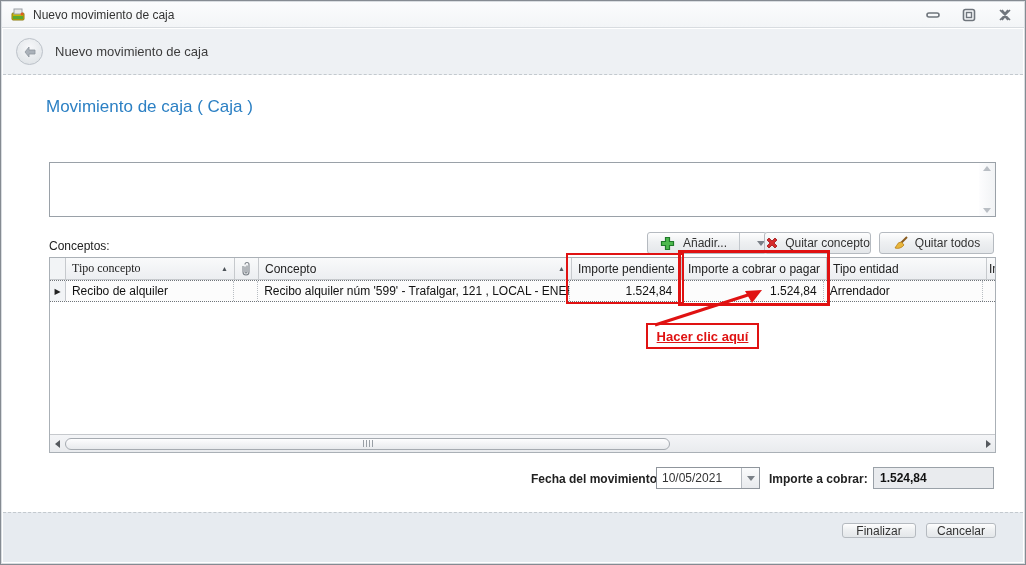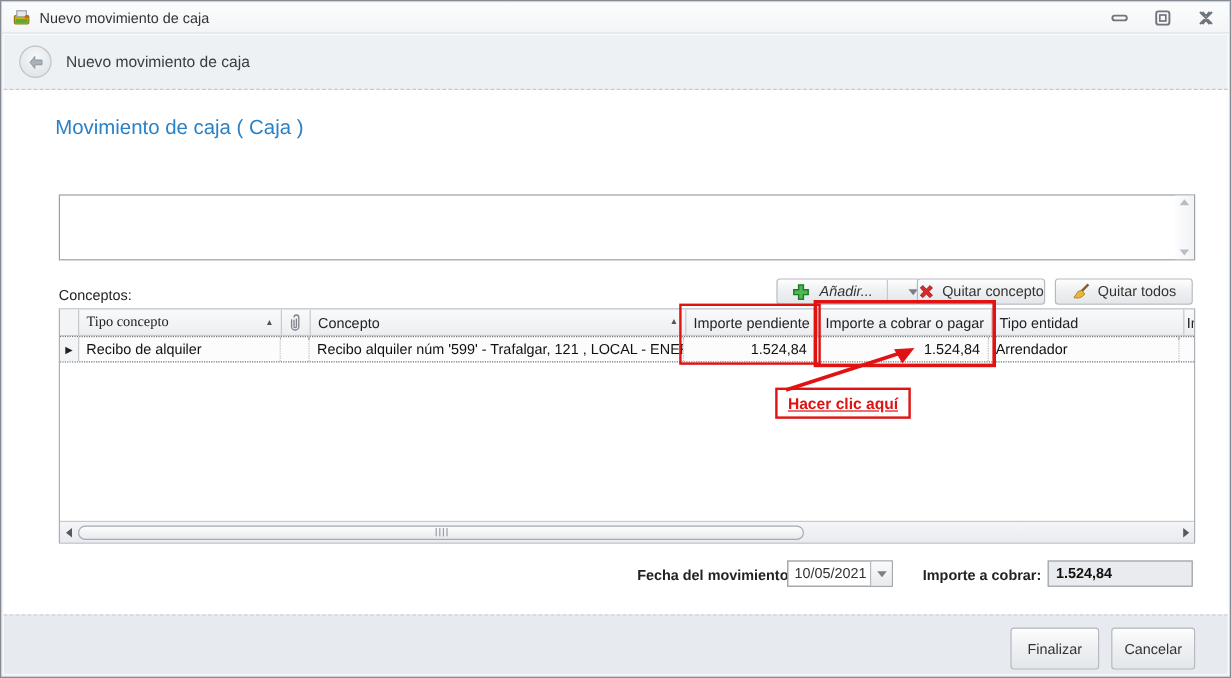--- a/index.html
+++ b/index.html
@@ -64,33 +64,33 @@
     display:flex; align-items:center; }
   .hs-arrow { width:14px; display:flex; align-items:center; justify-content:center; }
   .tri-left { width:0; height:0; border-top:4px solid transparent; border-bottom:4px solid transparent; border-right:5px solid #55595e; }
   .tri-right { width:0; height:0; border-top:4px solid transparent; border-bottom:4px solid transparent; border-left:5px solid #55595e; }
   .hs-thumb { margin-left:1px; width:605px; height:12px; border:1px solid #a6abb1; border-radius:6px;
     background:linear-gradient(#fdfdfe,#e8eaed); display:flex; align-items:center; justify-content:center; gap:2px; }
   .grip { width:1px; height:7px; background:#9aa0a6; }
   .hs-spacer { flex:1; }
   
   .fecha-label { position:absolute; left:530px; top:471px; font-weight:bold; }
-  .date-field { position:absolute; left:655px; top:466px; width:88px; height:22px;
+  .date-field { position:absolute; left:655px; top:466px; width:104px; height:22px;
     border:1px solid #8f959c; background:#fff; display:flex; }
   .date-text { flex:1; display:flex; align-items:center; padding-left:5px; font-size:12px; }
   .date-btn { width:18px; border-left:1px solid #b5bac0; background:linear-gradient(#fafbfc,#e8eaed);
     display:flex; align-items:center; justify-content:center; }
   .importe-label { position:absolute; left:768px; top:471px; font-weight:bold; }
   .importe-field { position:absolute; left:872px; top:466px; width:121px; height:22px;
     border:1px solid #9aa1a8; background:#e9ebee; display:flex; align-items:center;
     padding-left:6px; font-weight:bold; font-size:12px; color:#111; }
   
   .footer { position:absolute; left:2px; right:2px; bottom:2px; height:50px;
     background:#e7ebf0; border-top:1px dashed #c3c9ce; }
-  .dlg-btn { position:absolute; top:10px; height:35px; border:1px solid #b5bac0; border-radius:3px;
+  .dlg-btn { position:absolute; top:10px; height:15px; border:1px solid #b5bac0; border-radius:3px;
     background:linear-gradient(#fefefe,#eef0f2 45%,#e4e7ea); font-size:12px; color:#333;
     display:flex; align-items:center; justify-content:center; cursor:default; }
   
   .anno-box { position:absolute; border-style:solid; border-color:#e01212; pointer-events:none; }
   .anno-label { position:absolute; left:645px; top:322px; width:113px; height:26px;
     border:2px solid #e01212; display:flex; align-items:center; justify-content:center;
     color:#e01212; font-weight:bold; font-size:13px; background:transparent;text-decoration:underline; }
   .anno-arrow { position:absolute; left:640px; top:280px; pointer-events:none; }
   svg { display:block; }
 </style>
@@ -144,21 +144,21 @@
   <div class="comments-box">
     <span></span>
     <div class="comments-scroll">
       <span class="tri-up"></span>
       <span class="tri-down"></span>
     </div>
   </div>
 
   <div class="label concepts-label">Conceptos:</div>
 
-  <div class="tb-btn" style="left:646px; width:120px; padding:0; gap:16px;font-style:italic;">
+  <div class="tb-btn" style="left:646px; width:120px; padding:0; gap:16px;">
     <span class="split-main">
       <svg width="15" height="15" viewBox="0 0 15 15">
           <path d="M5.5 1.5 h4 v4 h4 v4 h-4 v4 h-4 v-4 h-4 v-4 h4 Z" fill="#4db94e" stroke="#1f7a2a" stroke-width="1.2"></path>
         </svg>
       <span>Añadir...</span>
     </span>
     <span class="split-arrow">
         <span class="dd-tri"></span>
       </span>
   </div>

